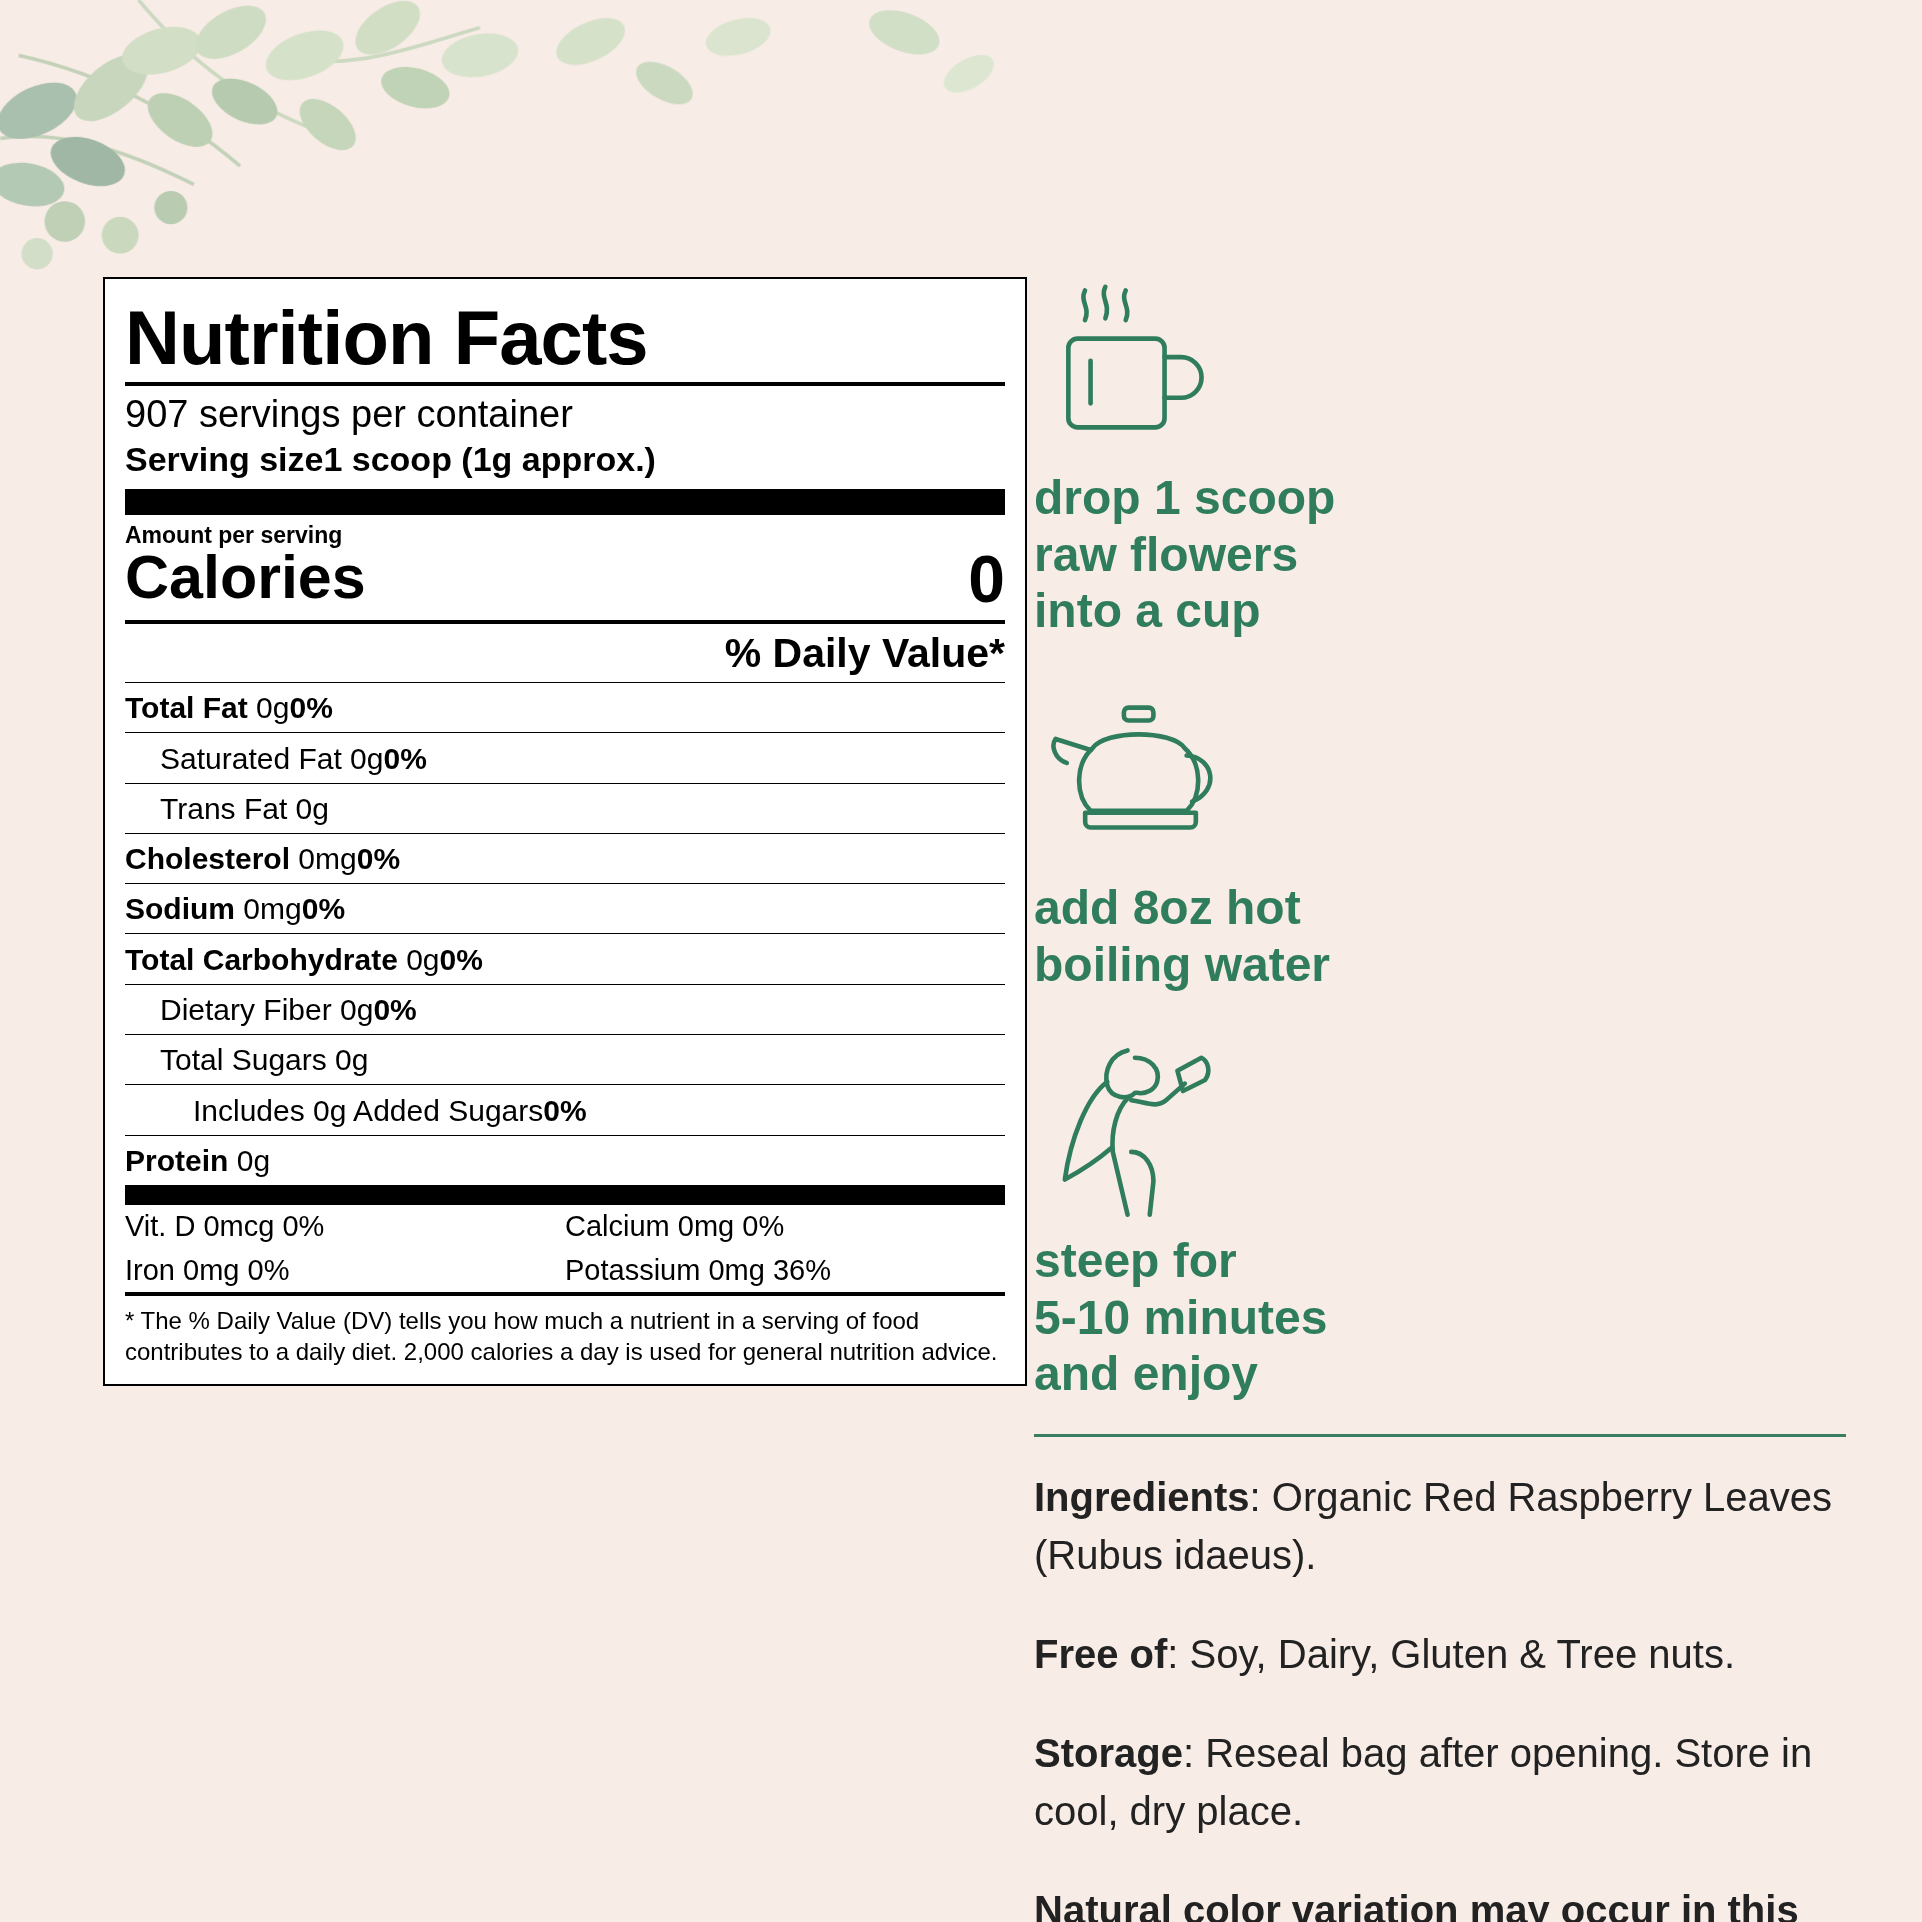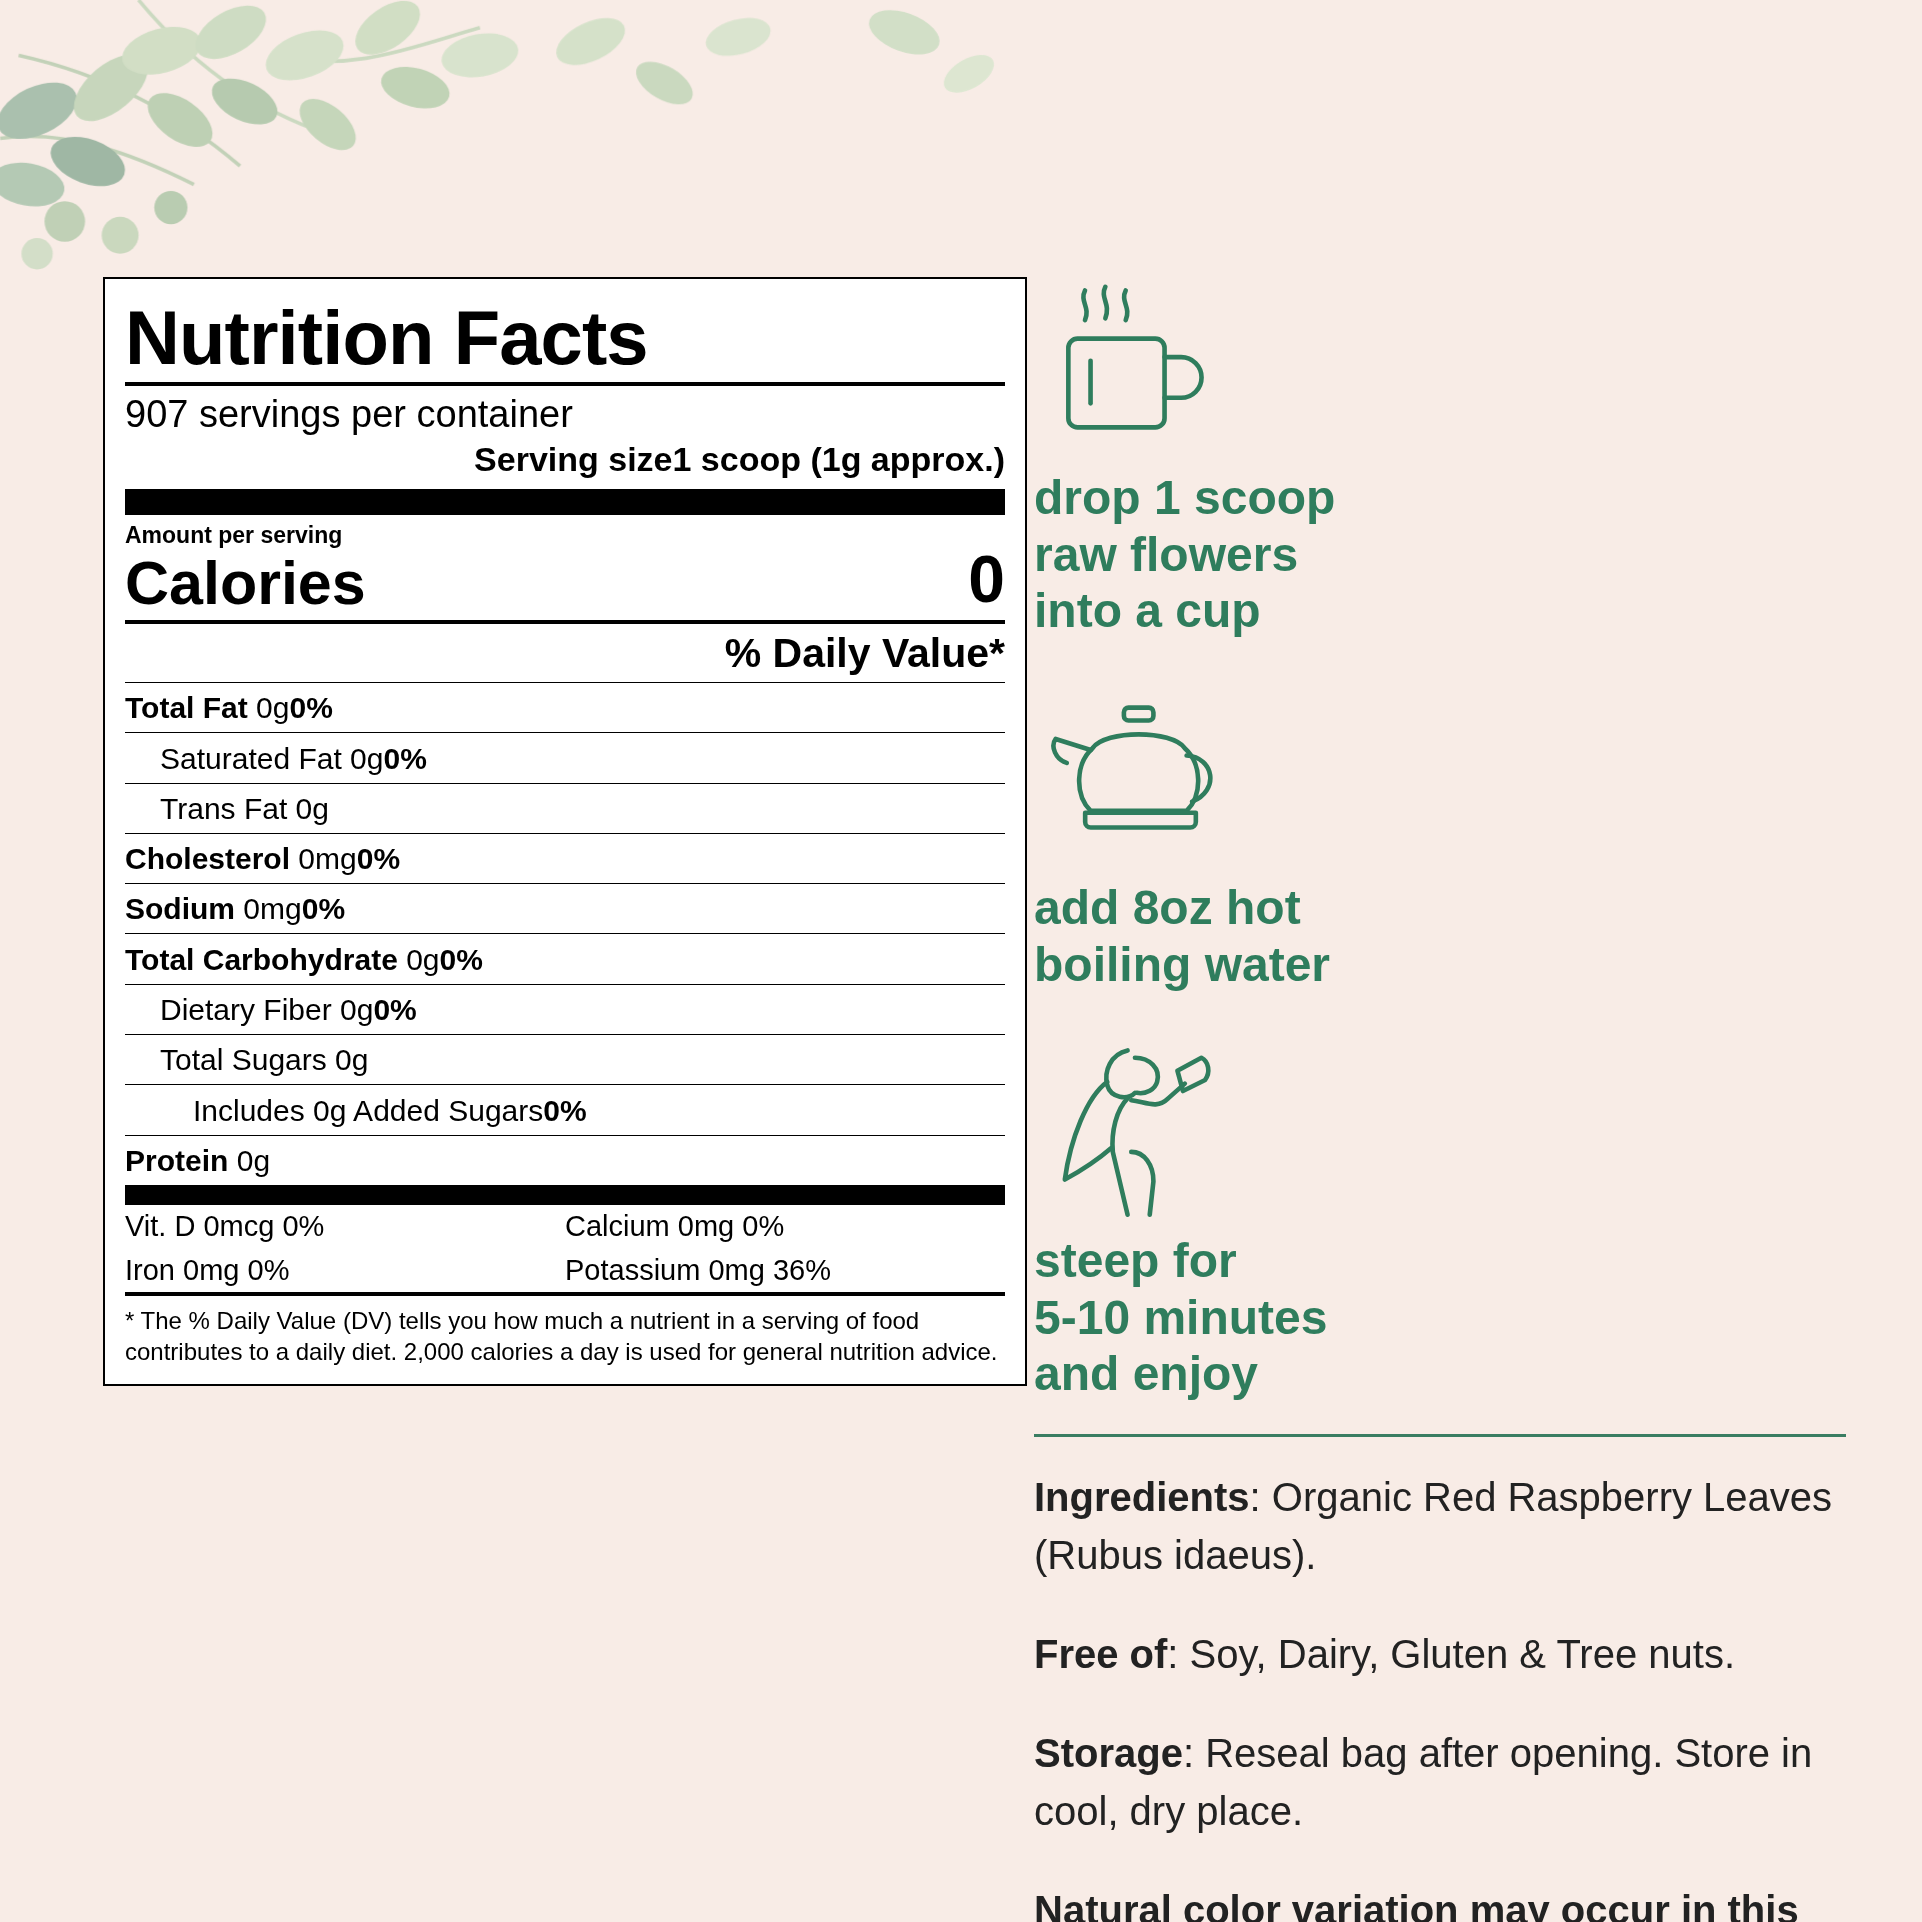--- a/index.html
+++ b/index.html
@@ -49,35 +49,35 @@
   .rule-thick { border-top: 26px solid #000; }
   .rule-thick2 { border-top: 20px solid #000; }
 
   .nf-servings {
     font-size: 38px;
     margin: 6.5px 0 1.8px 0;
     line-height: 1.15;
   }
   .nf-serving-size {
     display: flex;
-    justify-content: flex-end;
+    justify-content: flex-start;
     font-size: 34px;
     font-weight: bold;
     margin: 3.7px 0 9.2px 0;
     line-height: 1.15;
   }
   .nf-amount {
     font-size: 23px;
     font-weight: bold;
     margin: 7.4px 0 0 0;
   }
   .nf-calories-row {
     display: flex;
     justify-content: space-between;
-    align-items: flex-end;
+    align-items: flex-start;
     margin: -3.7px 0 5.5px 0;
   }
   .nf-calories-label {
     font-size: 61px;
     font-weight: bold;
     line-height: 1.05;
   }
   .nf-calories-value {
     font-size: 66px;
     font-weight: bold;

